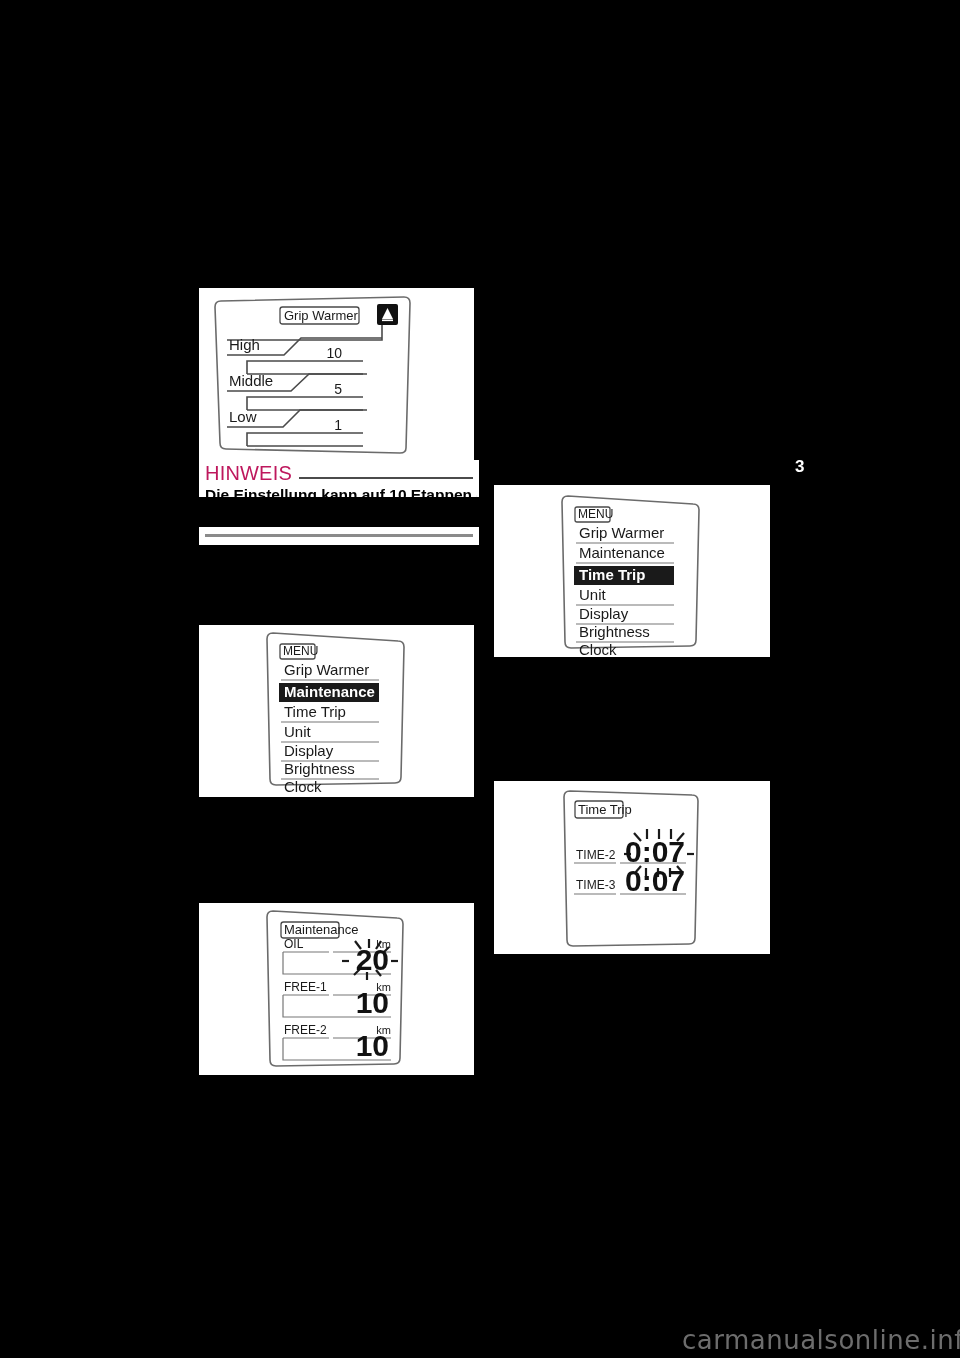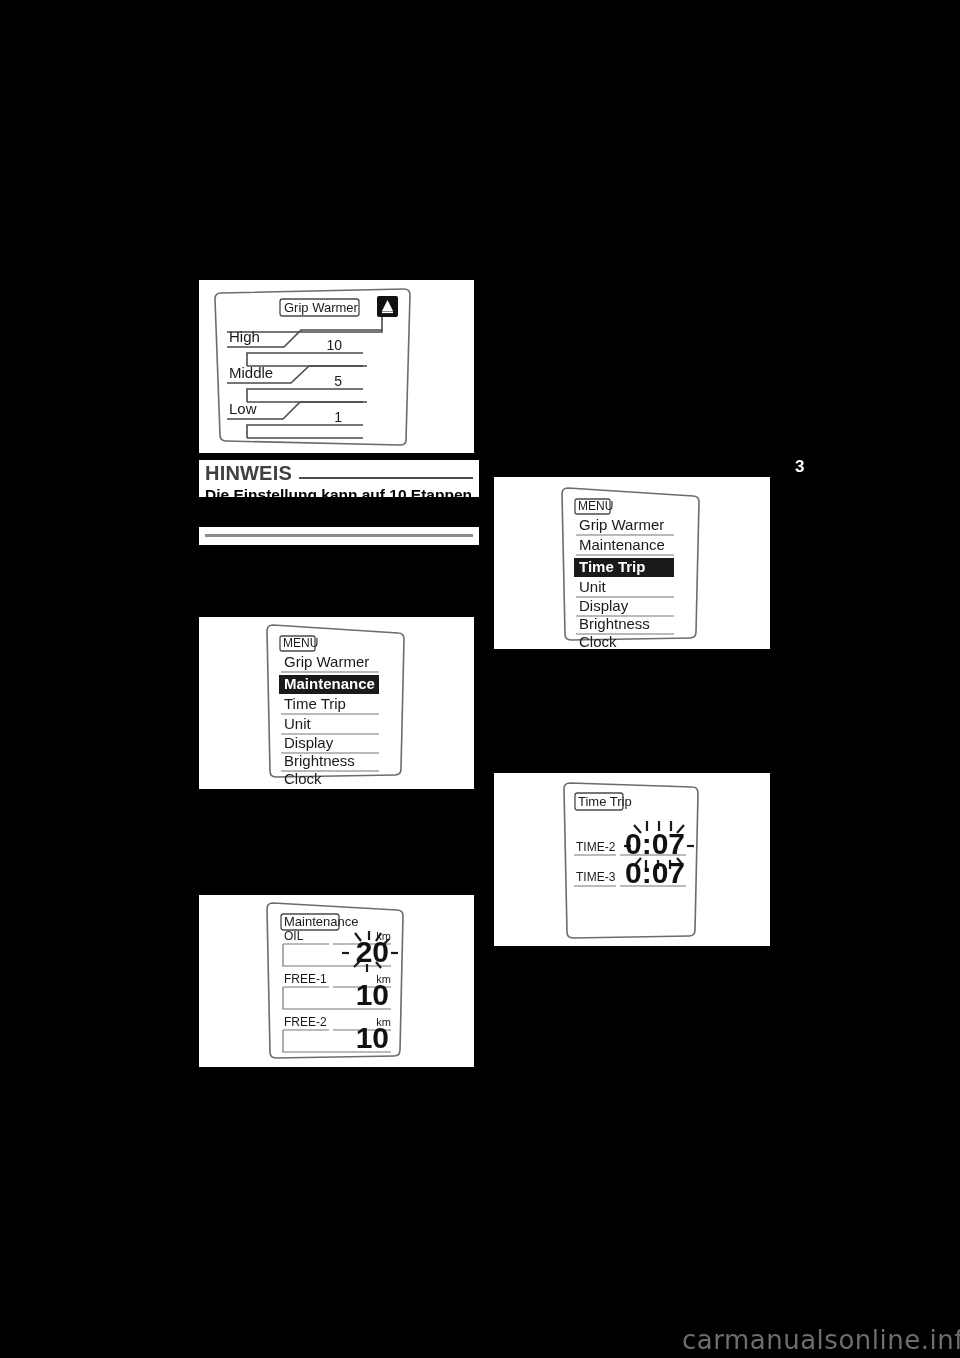--- a/index.html
+++ b/index.html
@@ -13,42 +13,43 @@
     position: relative;
     font-family: "Liberation Sans", sans-serif;
     overflow: hidden;
   }
 
   
   .band {
     position: absolute;
     background: #ffffff;
     overflow: hidden;
+    margin-top: 8px;
   }
   .lcd-svg { display: block; }
 
   
   .note-band {
     position: absolute;
     background: #ffffff;
     overflow: hidden;
   }
   .note-head {
     position: absolute;
     left: 6px;
     top: 2px;
     display: flex;
     align-items: center;
     width: 268px;
   }
   .note-head .kw {
     font-size: 20px;
-    font-weight: bold;
+    font-weight: normal;
     letter-spacing: 0.2px;
-    color: #404040;
+    color: #be185d;
     white-space: nowrap;
     line-height: 22px;
   }
   .note-head .rule {
     flex: 1 1 auto;
     height: 0;
     border-top: 2px solid #4b4b4b;
     margin-left: 7px;
     margin-top: 9px;
   }

